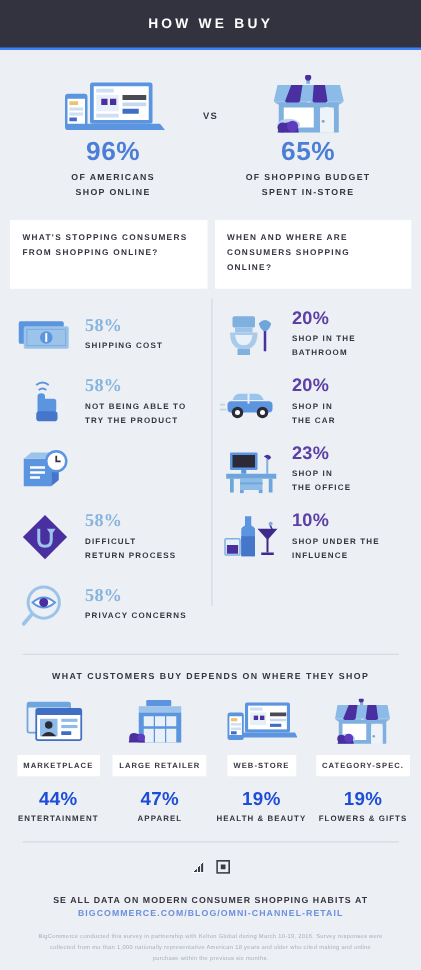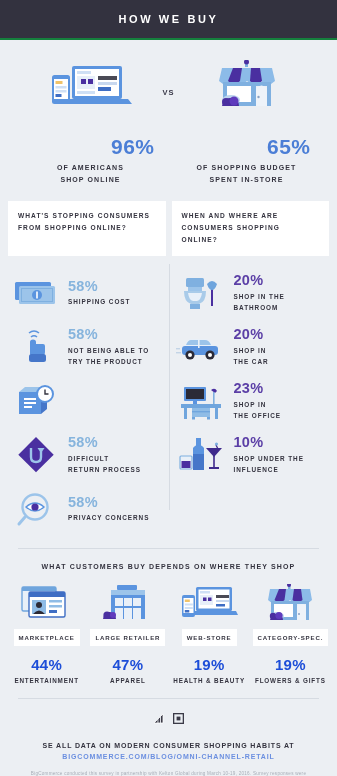--- a/index.html
+++ b/index.html
@@ -8,41 +8,41 @@
     font-family: "Liberation Sans", sans-serif;
     background: #eceff3;
     overflow: hidden;
   }
   .page { width: 337px; height: 776px; position: relative; background: #eceff3; }
 
   
   .topbar {
     height: 40px; background: #33323f;
     display: flex; align-items: center; justify-content: center;
-    border-bottom: 2px solid #15803d;
+    border-bottom: 2px solid #3b82f6;
   }
   .topbar h1 {
     color: #ffffff; font-size: 11px; font-weight: bold;
     letter-spacing: 2.6px;
   }
 
   
   .hero {
     display: flex; align-items: flex-start; justify-content: center;
     padding: 18px 8px 6px 8px;
   }
   .hero-block { width: 128px; text-align: center; }
   .hero-art { height: 52px; display: flex; align-items: flex-end; justify-content: center; }
   .vs {
     width: 28px; text-align: center; font-size: 7.5px; font-weight: bold;
     color: #3a3949; letter-spacing: 1px; margin-top: 30px;
   }
   .big-pct {
     font-size: 21px; font-weight: bold; color: #4b7ed6;
-    margin-top: 25px; letter-spacing: .5px; text-align: right;
+    margin-top: 0; letter-spacing: .5px;
   }
   .hero-cap {
     font-size: 7px; font-weight: bold; color: #34333f;
     letter-spacing: 1.1px; line-height: 1.65; margin-top: 3px;
   }
 
   
   .col-heads { display: flex; padding: 10px 8px 0 8px; gap: 6px; }
   .col-head {
     flex: 1; background: #ffffff; padding: 9px 10px;
@@ -58,21 +58,21 @@
   }
   .stat-col { flex: 1; display: flex; flex-direction: column; gap: 8px; }
   .stat-col.right { padding-left: 10px; }
   .stat-row { display: flex; align-items: center; min-height: 46px; }
   .stat-art {
     width: 56px; height: 42px; flex: none;
     display: flex; align-items: center; justify-content: center;
   }
   .stat-txt { padding-left: 4px; }
   .stat-pct { font-size: 14.5px; font-weight: bold; letter-spacing: .3px; line-height: 1.15; }
-  .left .stat-pct { color: #86b4dd; }
+  .left .stat-pct { color: #86b4dd; font-family: Liberation Serif, serif; }
   .right .stat-pct { color: #5b3fa6; }
   .stat-lbl {
     font-size: 6.4px; font-weight: bold; color: #34333f;
     letter-spacing: .95px; line-height: 1.75; margin-top: 2px;
   }
 
   
   .rule { height: 1px; background: #d6dbe2; margin: 16px 18px 0 18px; }
 
   

